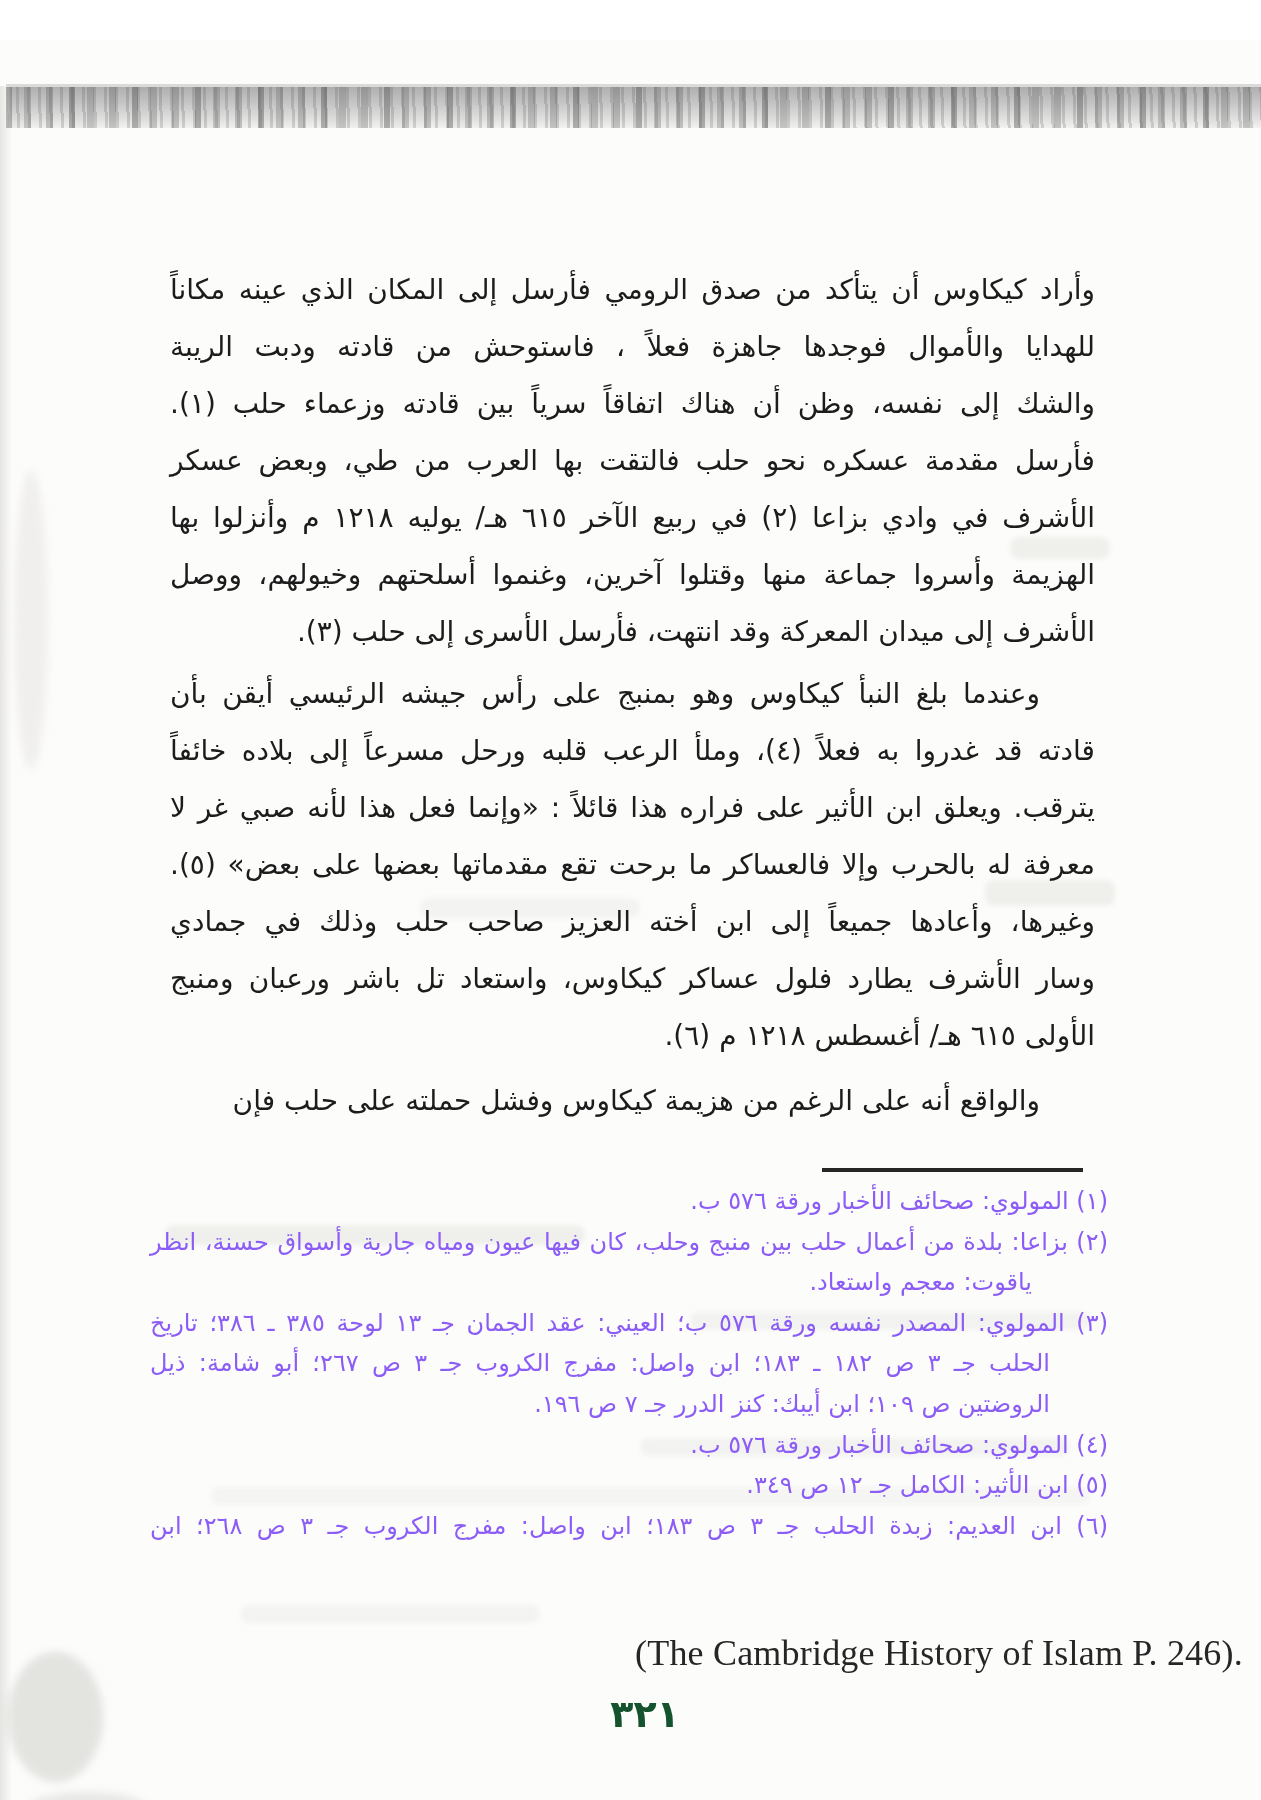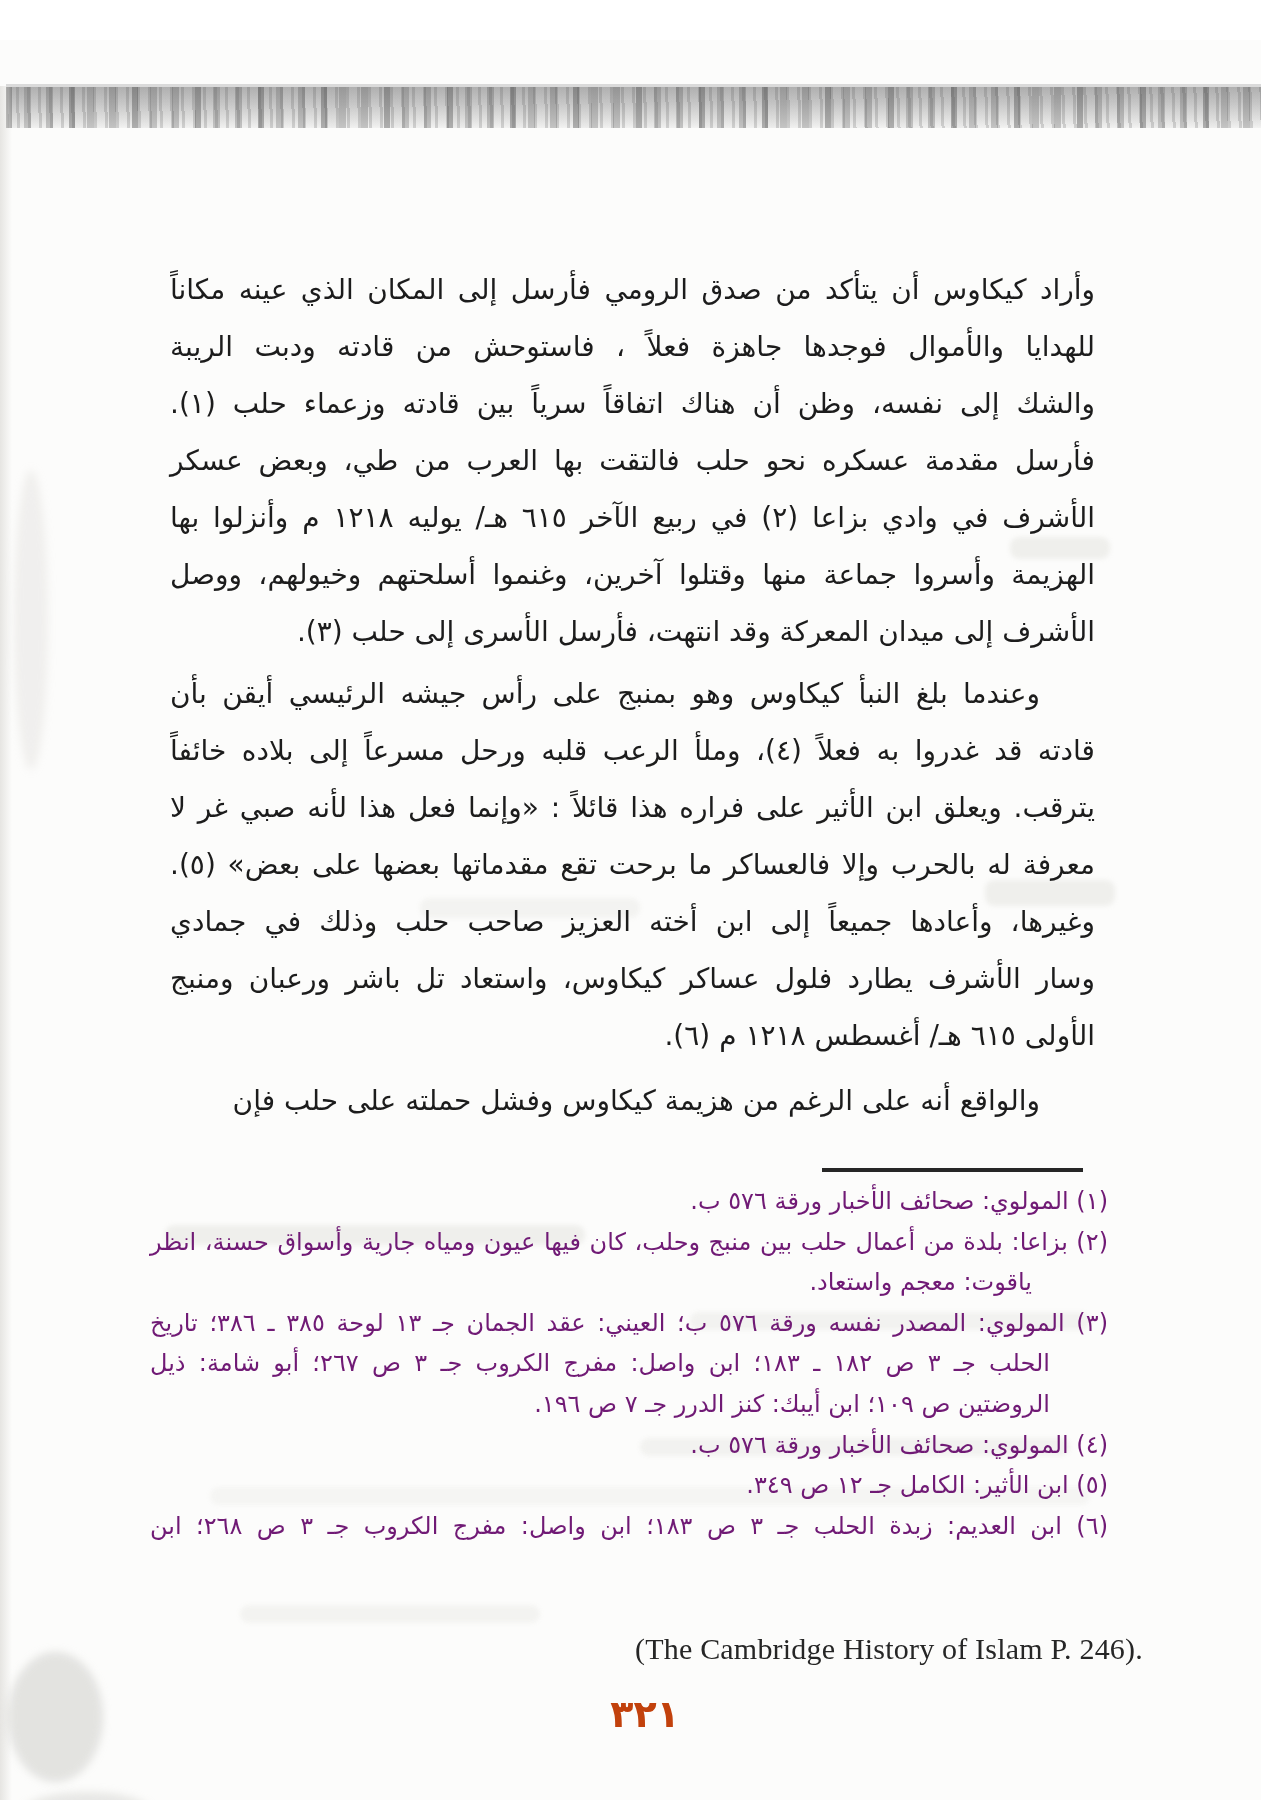--- a/index.html
+++ b/index.html
@@ -31,31 +31,31 @@
   .arabic{direction:rtl;}
   .body-text{position:absolute;left:170px;width:925px;}
   .p1{top:221px;}.p2{top:625px;}.p3{top:1032px;}
   .line{height:57px;line-height:57px;font-size:28px;letter-spacing:-0.2px;
     text-align:justify;text-align-last:justify;overflow:visible;white-space:nowrap;}
   .line.end{text-align-last:right;}
   .line.indent{padding-right:55px;}
   .rule{position:absolute;left:822px;top:1128px;width:261px;height:4px;background:#262626;}
   .footnotes{position:absolute;left:150px;width:958px;top:1141px;}
   .fline{height:40.6px;line-height:40.6px;font-size:24px;letter-spacing:-0.2px;
-    text-align:justify;text-align-last:justify;white-space:nowrap;color:#701a75;}
+    text-align:justify;text-align-last:justify;white-space:nowrap;color:#8b5cf6;}
   .fline.end{text-align:right;text-align-last:right;}
   .fline.cont{padding-right:58px;}
   .fline.cont2{padding-right:76px;}
   .english-note{
     position:absolute;left:635px;top:1592px;direction:ltr;
-    font-family:"Liberation Serif",serif;font-size:30px;color:#262626;letter-spacing:.2px;
+    font-family:"Liberation Serif",serif;font-size:36px;color:#262626;letter-spacing:.2px;
   }
   .page-number{
     position:absolute;left:560px;top:1652px;width:170px;text-align:center;
-    font-size:38px;font-weight:700;color:#c2410c;direction:rtl;
+    font-size:38px;font-weight:700;color:#14532d;direction:rtl;
   }
 </style>
 </head>
 <body>
 
 <div class="page">
 
   <div class="scan-band-edge"></div>
   <div class="scan-band"></div>
   <div class="scan-edge-left"></div>

